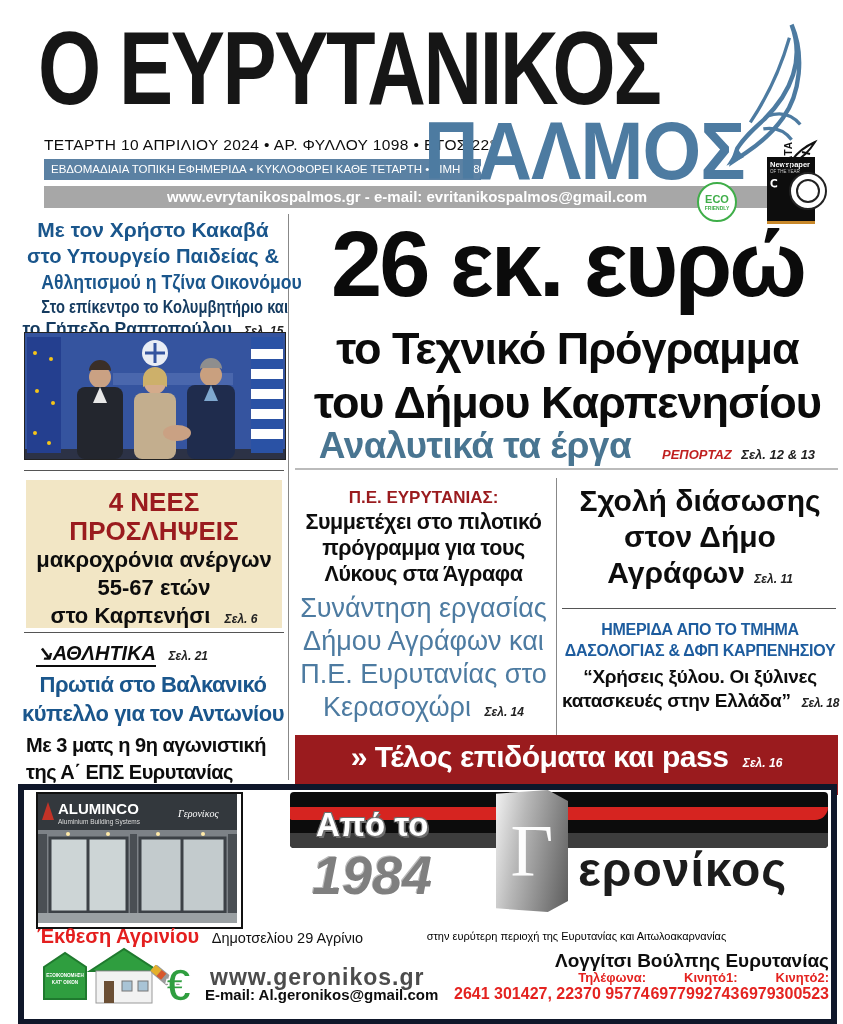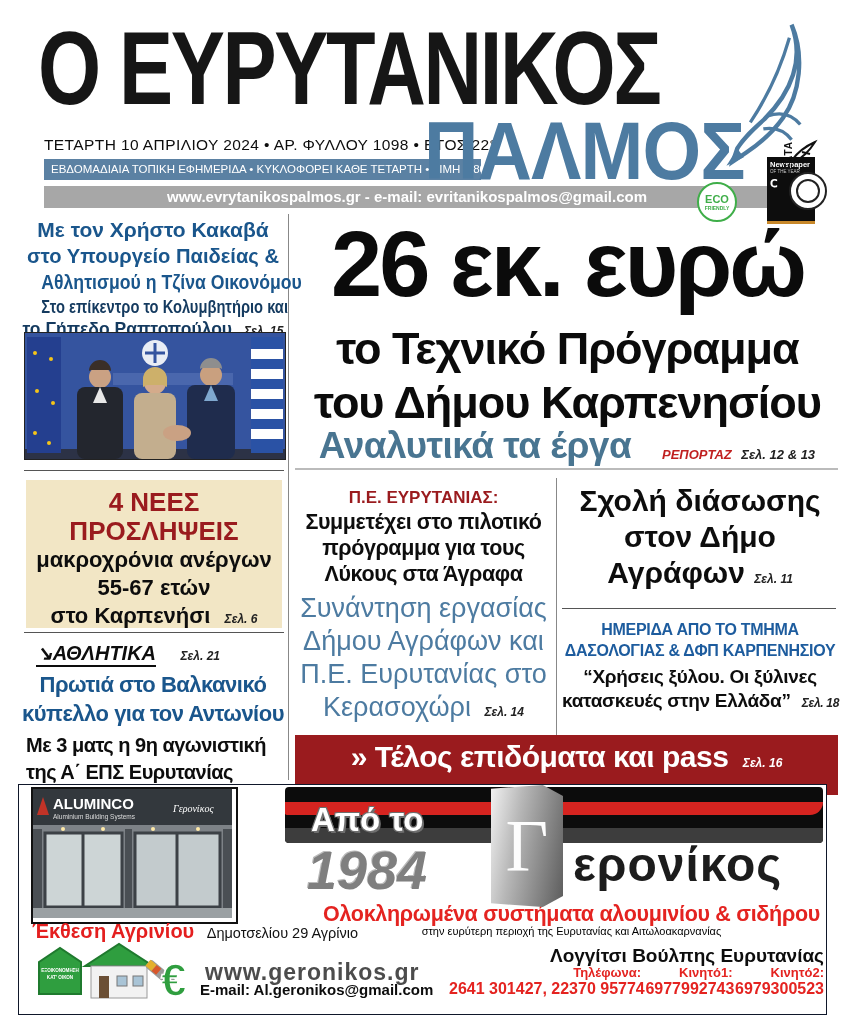--- a/index.html
+++ b/index.html
@@ -42,21 +42,21 @@
   .cs-deck{font-size:27px;font-weight:400;color:#4d7ba1;line-height:33px;}
   
   .rs1-h{font-size:30px;font-weight:800;color:#0d0d0d;line-height:36px;}
   .rs2-kicker{font-size:16px;font-weight:bold;color:#1d5c9e;line-height:21px;letter-spacing:-.3px;}
   .rs2-h{font-size:19px;font-weight:bold;color:#0d0d0d;line-height:24px;letter-spacing:-.3px;}
   
   .banner{background:#9a1b1e;color:#fff;line-height:43px;text-align:center;}
   .banner-text{font-size:30px;font-weight:bold;letter-spacing:-.5px;}
   .banner-page{font-size:12px;font-weight:bold;font-style:italic;margin-left:10px;}
   
-  .ad-box{border:1px solid #0f172a;background:#fff;}
+  .ad-box{border:6px solid #0f172a;background:#fff;}
   .band{background:#0c0c0c;border-radius:4px;overflow:hidden;}
   .stripe-red{position:absolute;left:0;top:15px;width:100%;height:13px;background:#d62420;border-radius:0 0 30px 4px;}
   .stripe-gray{position:absolute;left:0;bottom:0;width:100%;height:15px;background:#3d3d3d;}
   .apoto{font-size:33px;font-weight:bold;color:#fff;z-index:4;
          text-shadow:2px 2px 0 #6e6e6e,-1px -1px 0 #6e6e6e,1px -1px 0 #6e6e6e,-1px 1px 0 #6e6e6e;}
   .year1984{font-size:54px;font-weight:bold;font-style:italic;color:#7f7f7f;z-index:4;
             text-shadow:2px 2px 0 #fff,-1px -1px 0 #bbb;}
   .gamma-door{background:linear-gradient(100deg,#f2f2f2 0%,#b8b8b8 35%,#5c5c5c 100%);
               clip-path:polygon(0 3%,72% 0,100% 9%,100% 91%,72% 100%,0 97%);
               display:flex;align-items:center;justify-content:center;z-index:5;}
@@ -198,21 +198,21 @@
       <span>στο Καρπενήσι</span>
       <span class="pageref" style="margin-left:8px;">Σελ. 6</span>
     </div>
   </div>
 
   <div class="abs line" style="left:24px;top:632px;width:260px;"></div>
 
   <div class="abs" style="left:30px;top:641px;">
     <span class="sports-kicker">
       <span>↘</span><span>ΑΘΛΗΤΙΚΑ</span></span>
-    <span class="pageref" style="margin-left:20px;">Σελ. 21</span>
+    <span class="pageref" style="margin-left:8px;">Σελ. 21</span>
   </div>
   <div class="abs c" style="left:20px;top:670px;width:266px;">
     <div class="sports-h nw">Πρωτιά στο Βαλκανικό</div>
     <div class="sports-h nw">κύπελλο για τον Αντωνίου</div>
   </div>
   <div class="abs" style="left:26px;top:732px;width:260px;">
     <div class="sports-sub nw">Με 3 ματς η 9η αγωνιστική</div>
     <div class="sports-sub nw">της Α΄ ΕΠΣ Ευρυτανίας</div>
   </div>
 
@@ -328,21 +328,20 @@
     </div>
 
     <div class="abs apoto nw" style="left:292px;top:16px;">Από το</div>
     <div class="abs year1984 nw" style="left:288px;top:54px;">1984</div>
 
     <div class="abs gamma-door" style="left:472px;top:0px;width:72px;height:122px;">
       <span class="gamma-letter">Γ</span>
     </div>
     <div class="abs geronikos nw" style="left:554px;top:52px;">ερονίκος</div>
 
-    <div class="abs c tag1 nw" style="left:300px;top:117px;width:505px;">Ολοκληρωμένα συστήματα αλουμινίου &amp; σιδήρου</div>
     <div class="abs c tag2 nw" style="left:300px;top:140px;width:505px;">στην ευρύτερη περιοχή της Ευρυτανίας και Αιτωλοακαρνανίας</div>
     <div class="abs loc nw" style="left:455px;top:160px;width:350px;text-align:right;">Λογγίτσι Βούλπης Ευρυτανίας</div>
 
     <div class="abs" style="left:430px;top:180px;width:375px;display:flex;justify-content:flex-end;gap:38px;">
       <span class="phone-label">Τηλέφωνα:</span>
       <span class="phone-label">Κινητό1:</span>
       <span class="phone-label">Κινητό2:</span>
     </div>
     <div class="abs" style="left:430px;top:195px;width:375px;display:flex;justify-content:space-between;">
       <span class="phone-num nw">2641 301427,  22370 95774</span>

